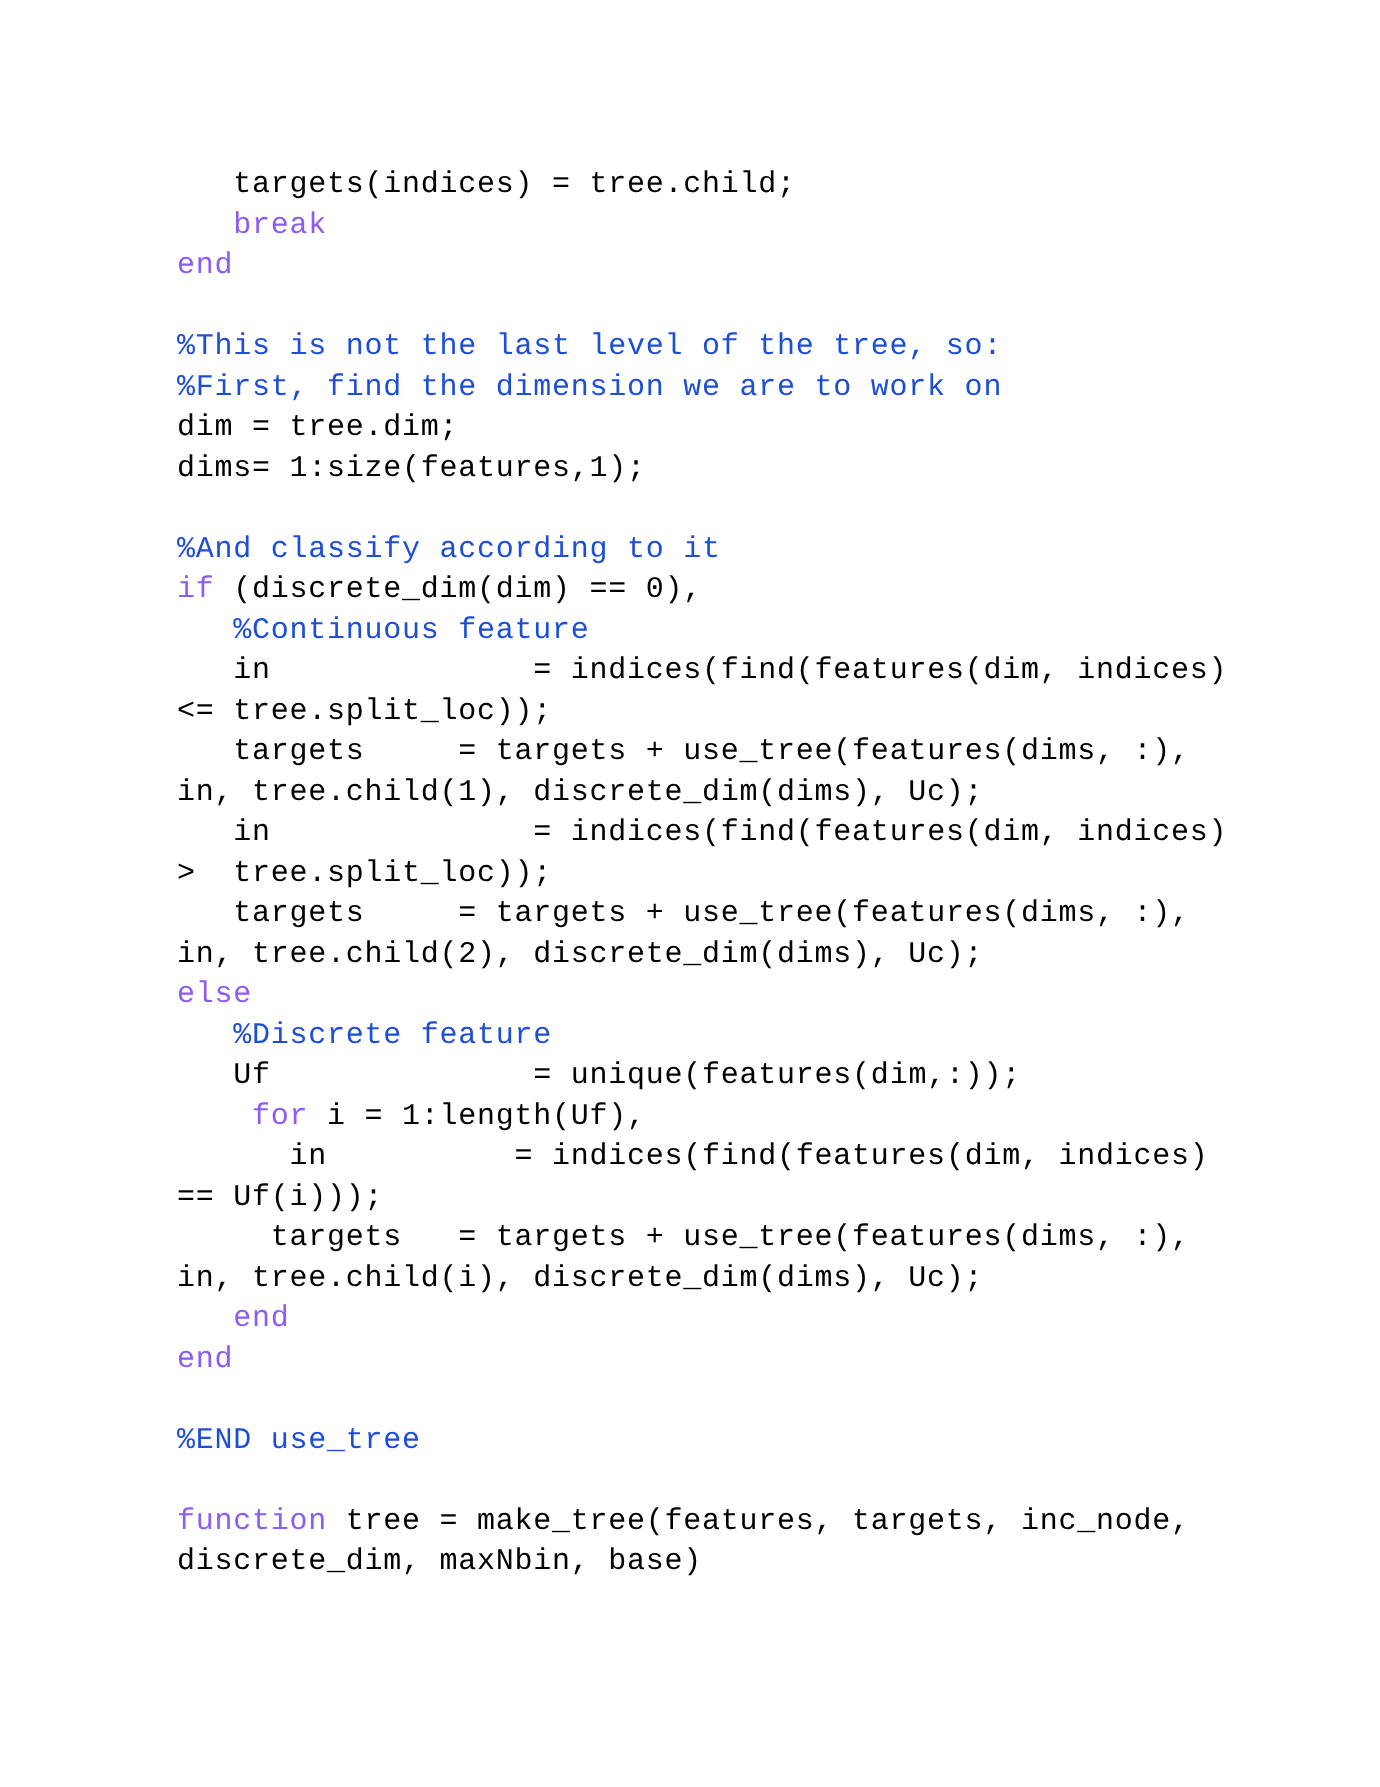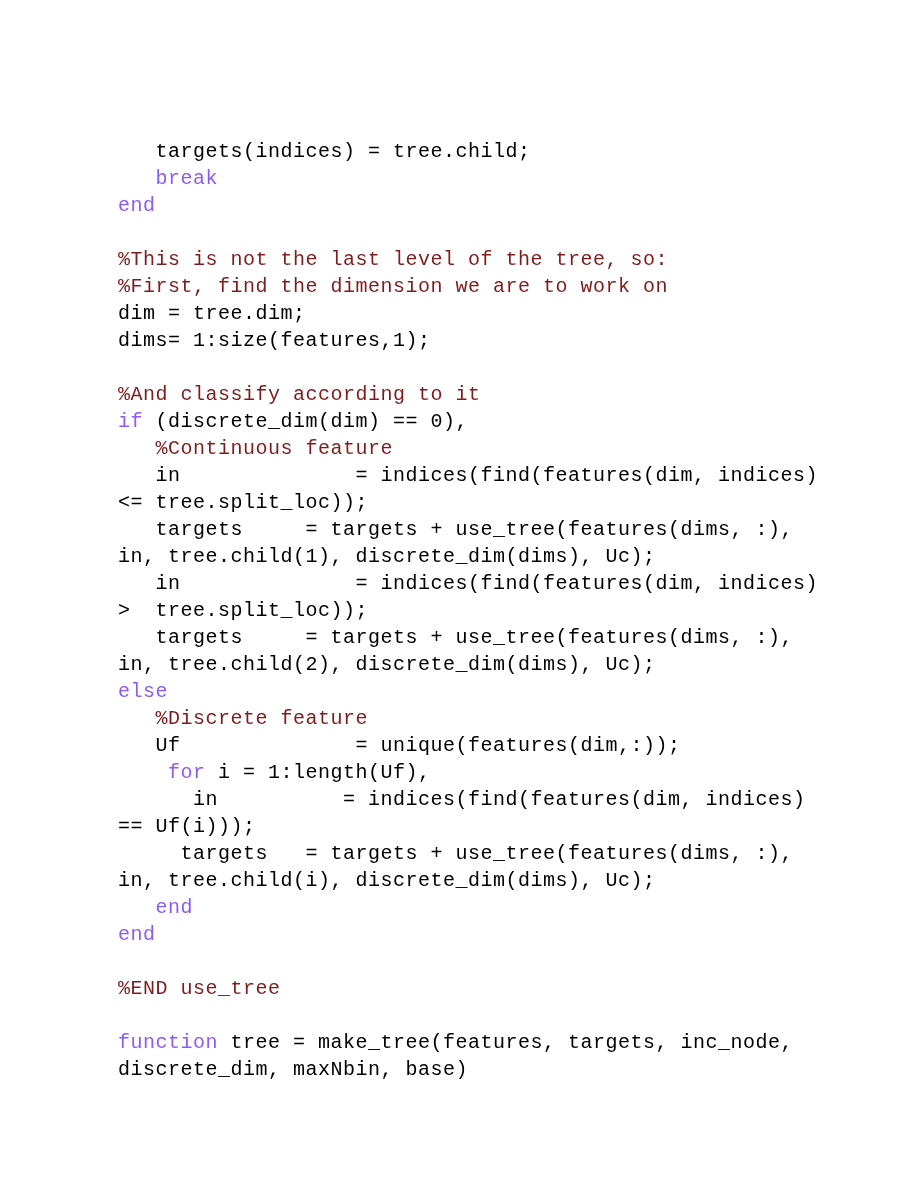--- a/index.html
+++ b/index.html
@@ -9,22 +9,21 @@
     width: 920px;
     font-family: "Courier New", Courier, monospace;
     font-size: 20px;
     line-height: 1.35;
     letter-spacing: 0.5px;
   }
   .page {
     padding: 110px 90px 60px 118px;
     white-space: pre-wrap;
     word-wrap: break-word;
-    margin-top: 28px;
   }
   .k { color: #8b5cf6; }
-  .c { color: #7f1d1d; }
+  .c { color: #1d4ed8; }
   .t { color: #000000; }
 </style>
 </head>
 <body>
 
 <div class="page" id="code-container"><div><span class="t">   targets(indices) = tree.child;</span></div><div><span class="t">   </span><span class="k">break</span></div><div><span class="k">end</span></div><div><span class="t"> </span></div><div><span class="c">%This is not the last level of the tree, so:</span></div><div><span class="c">%First, find the dimension we are to work on</span></div><div><span class="t">dim = tree.dim;</span></div><div><span class="t">dims= 1:size(features,1);</span></div><div><span class="t"> </span></div><div><span class="c">%And classify according to it</span></div><div><span class="k">if</span><span class="t"> (discrete_dim(dim) == 0),</span></div><div><span class="t">   </span><span class="c">%Continuous feature</span></div><div><span class="t">   in              = indices(find(features(dim, indices) &lt;= tree.split_loc));</span></div><div><span class="t">   targets     = targets + use_tree(features(dims, :), in, tree.child(1), discrete_dim(dims), Uc);</span></div><div><span class="t">   in              = indices(find(features(dim, indices) &gt;  tree.split_loc));</span></div><div><span class="t">   targets     = targets + use_tree(features(dims, :), in, tree.child(2), discrete_dim(dims), Uc);</span></div><div><span class="k">else</span></div><div><span class="t">   </span><span class="c">%Discrete feature</span></div><div><span class="t">   Uf              = unique(features(dim,:));</span></div><div><span class="t">    </span><span class="k">for</span><span class="t"> i = 1:length(Uf),</span></div><div><span class="t">      in          = indices(find(features(dim, indices) == Uf(i)));</span></div><div><span class="t">     targets   = targets + use_tree(features(dims, :), in, tree.child(i), discrete_dim(dims), Uc);</span></div><div><span class="t">   </span><span class="k">end</span></div><div><span class="k">end</span></div><div><span class="t"> </span></div><div><span class="c">%END use_tree</span></div><div><span class="t"> </span></div><div><span class="k">function</span><span class="t"> tree = make_tree(features, targets, inc_node, discrete_dim, maxNbin, base)</span></div></div>
 
 </body></html>

